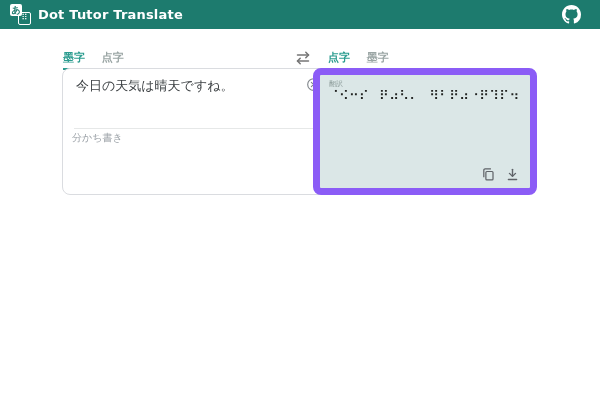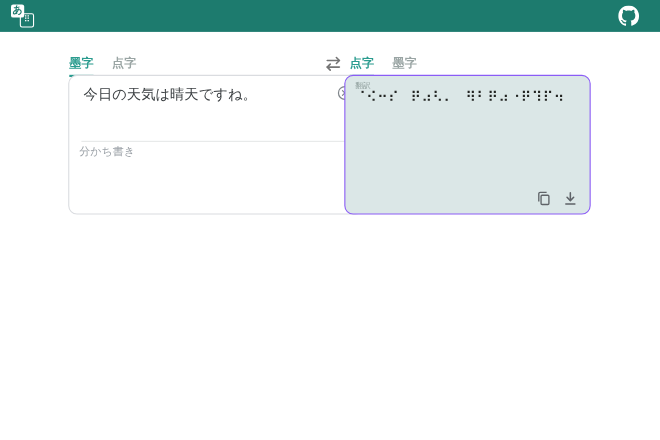--- a/index.html
+++ b/index.html
@@ -21,21 +21,21 @@
   .logo-back{
     position:absolute;right:0;bottom:0;width:11px;height:11px;border:1px solid #ffffff;
     border-radius:2px;color:#ffffff;font-size:8px;line-height:10px;text-align:center;z-index:1;
   }
   .header-title{color:#ffffff;font-size:13px;font-weight:600;margin-left:7px;letter-spacing:.2px;}
   .github{position:absolute;right:19px;top:5px;width:19px;height:19px;cursor:pointer;}
   .github svg{display:block;width:19px;height:19px;}
 
   .tabs{position:absolute;top:50px;font-size:11px;font-weight:bold;}
   .tabs-left{left:63px;text-align:right;}
-  .tabs-right{left:318px;}
+  .tabs-right{left:328px;}
   .tab{display:inline-block;cursor:pointer;}
   .tab.active{color:#2b9c8f;border-bottom:2px solid #2b9c8f;padding-bottom:3px;}
   .tab.inactive{color:#9aa5a4;margin-left:13px;}
 
   .swap{
     position:absolute;left:294px;top:51px;width:18px;height:14px;
     background:none;border:none;padding:0;cursor:pointer;
   }
   .swap svg{display:block;}
 
@@ -44,41 +44,42 @@
     background:#ffffff;border:1px solid #dadce0;border-radius:8px;box-sizing:border-box;
   }
   .input-text{position:absolute;left:13px;top:8px;width:180px;font-size:13px;color:#3c4043;cursor:text;}
   .clear-btn{position:absolute;right:9px;top:8px;width:15px;height:15px;cursor:pointer;}
   .divider{position:absolute;left:11px;right:11px;top:59px;border-top:1px solid #e6e8e8;}
   .seg-label{position:absolute;left:9px;top:62px;font-size:10px;color:#9aa0a6;}
   .seg-text{position:absolute;left:11px;top:71px;width:205px;font-size:13px;font-weight:500;color:#202124;}
 
   .target-card{
     position:absolute;left:313px;top:68px;width:224px;height:127px;
-    background:#dbe7e7;border:1px solid #8b5cf6;border-radius:8px;box-sizing:border-box;
+    background:#dbe7e7;border:7px solid #8b5cf6;border-radius:8px;box-sizing:border-box;
   }
   .output-label{position:absolute;left:9px;top:4px;font-size:7px;color:#8a9a98;}
   .braille{
     position:absolute;left:9px;top:13px;width:206px;font-size:13px;color:#222422;
     letter-spacing:.5px;white-space:pre-wrap;
   }
   .card-actions{position:absolute;right:10px;bottom:6px;display:flex;align-items:center;gap:9px;}
   .icon-btn{width:15px;height:15px;cursor:pointer;display:inline-block;}
   .icon-btn svg{display:block;}
 </style>
 </head>
 <body>
 
 <div>
 
   <header class="header">
     <div class="logo">
       <span class="logo-front">あ</span>
       <span class="logo-back">⠿</span>
     </div>
+    <div class="header-title">Dot Tutor Translate</div>
     <a class="github">
       <svg viewBox="0 0 16 16" aria-hidden="true">
         <path fill="#ffffff" d="M8 0C3.58 0 0 3.58 0 8c0 3.54 2.29 6.53 5.47 7.59.4.07.55-.17.55-.38 0-.19-.01-.82-.01-1.49-2.01.37-2.53-.49-2.69-.94-.09-.23-.48-.94-.82-1.13-.28-.15-.68-.52-.01-.53.63-.01 1.08.58 1.23.82.72 1.21 1.87.87 2.33.66.07-.52.28-.87.51-1.07-1.78-.2-3.64-.89-3.64-3.95 0-.87.31-1.59.82-2.15-.08-.2-.36-1.02.08-2.12 0 0 .67-.21 2.2.82.64-.18 1.32-.27 2-.27s1.36.09 2 .27c1.53-1.04 2.2-.82 2.2-.82.44 1.1.16 1.92.08 2.12.51.56.82 1.27.82 2.15 0 3.07-1.87 3.75-3.65 3.95.29.25.54.73.54 1.48 0 1.07-.01 1.93-.01 2.2 0 .21.15.46.55.38A8.01 8.01 0 0 0 16 8c0-4.42-3.58-8-8-8z"></path>
       </svg>
     </a>
   </header>
 
   <div class="tabs tabs-left">
     <span class="tab active">墨字</span>
     <span class="tab inactive">点字</span>

